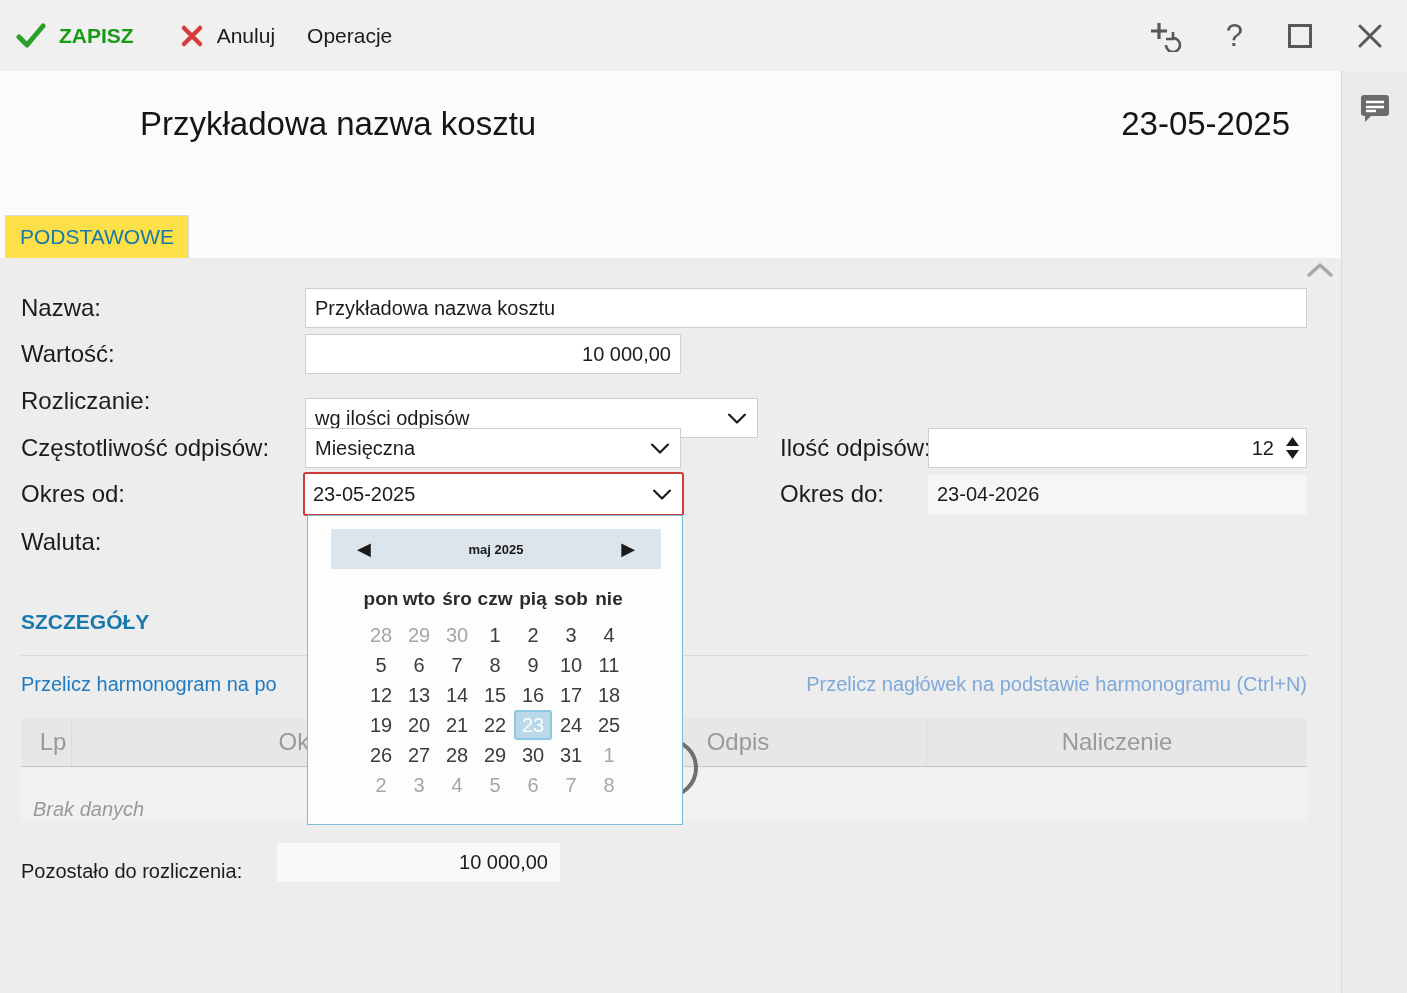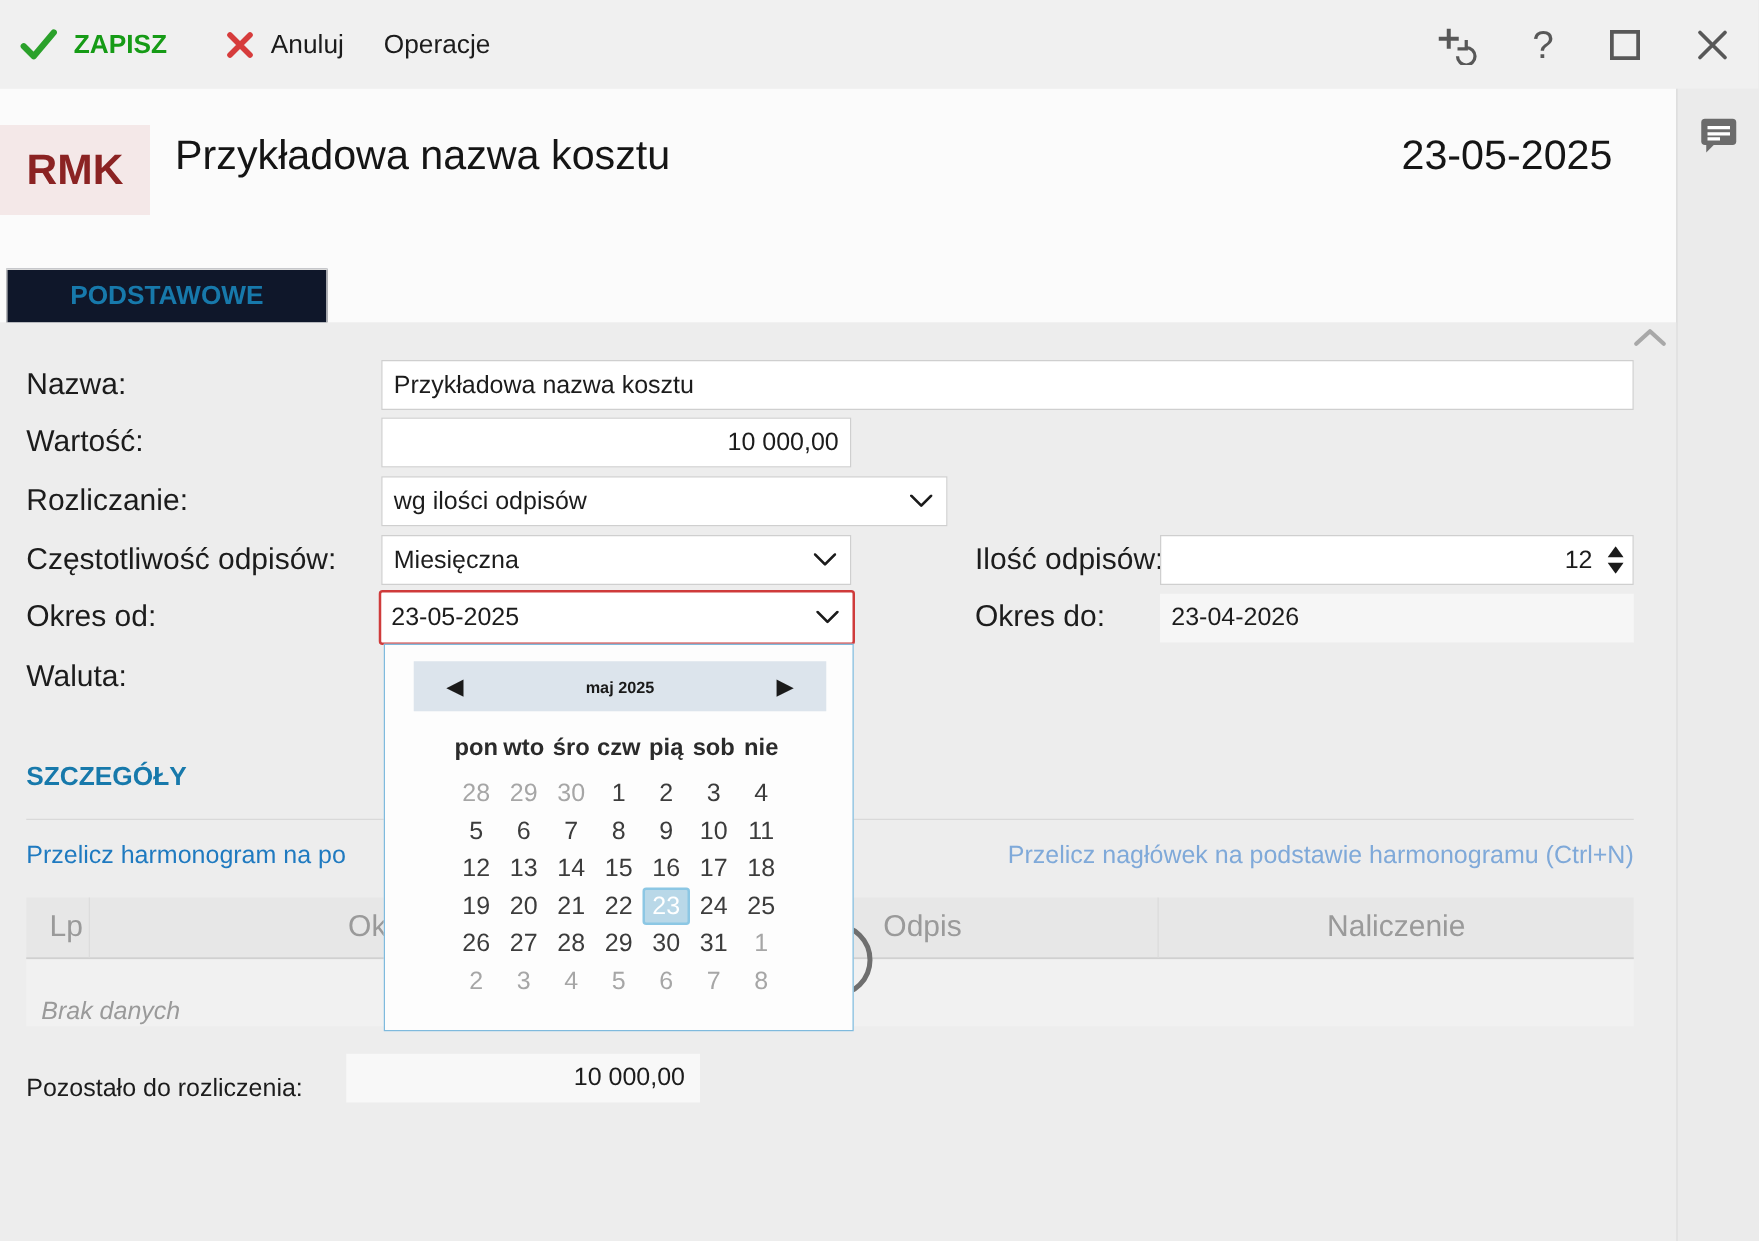--- a/index.html
+++ b/index.html
@@ -18,24 +18,24 @@
   .tb-ico { display:flex; align-items:center; justify-content:center; }
   .help-glyph { font-size:31px; color:#585858; font-weight:400; }
 
   
   .header { position:absolute; top:71px; left:0; width:1341px; height:187px; background:#fbfbfb; }
   .badge { position:absolute; left:0; top:29px; width:120px; height:72px; background:var(--badge-bg,#f4e8e8);
            color:var(--badge-text,#8b2323); font-size:34px; font-weight:600;
            display:flex; align-items:center; justify-content:center; }
   .title { position:absolute; left:140px; top:30px; font-size:33px; font-weight:400; color:#151515; line-height:46px; }
   .hdr-date { position:absolute; right:51px; top:30px; font-size:33px; font-weight:400; color:#151515; line-height:46px; }
-  .tab { position:absolute; left:5px; top:144px; width:257px; height:43px; background:#0f172a;
+  .tab { position:absolute; left:5px; top:144px; width:184px; height:43px; background:#fde047;
          border:1px solid #d9d9d9; border-bottom:none;
          display:flex; align-items:center; justify-content:center;
-         color:var(--accent,#1779ab); font-weight:700; font-size:21px; }
+         color:var(--accent,#1779ab); font-weight:400; font-size:21px; }
 
   
   .rail { position:absolute; top:71px; right:0; width:66px; height:922px; background:#ebebeb; border-left:1px solid #d9d9d9; }
   .rail .cm { position:absolute; left:16px; top:20px; }
 
   
   .content { position:absolute; top:258px; left:0; width:1341px; height:735px; background:#ededed; }
   .scrollup { position:absolute; left:1306px; top:4px; }
 
   .frm-label { position:absolute; left:21px; font-size:24px; color:#1c1c1c; line-height:40px; white-space:nowrap; }
@@ -136,21 +136,20 @@
       </span>
       <span class="tb-ico">
         <svg width="26" height="26" viewBox="0 0 26 26">
             <path d="M3 3 L23 23 M23 3 L3 23" fill="none" stroke="#585858" stroke-width="3" stroke-linecap="round"></path>
           </svg>
       </span>
     </div>
   </div>
 
   <div class="header">
-    <div class="badge">RMK</div>
     <div class="title">Przykładowa nazwa kosztu</div>
     <div class="hdr-date">23-05-2025</div>
     <div class="tab">
       <span>PODSTAWOWE</span>
     </div>
   </div>
 
   <div class="rail">
     <span class="cm">
       <svg width="34" height="34" viewBox="0 0 34 34">
@@ -173,21 +172,21 @@
     <div class="fld" style="left:305px; top:30px; width:1002px;">
       <span>Przykładowa nazwa kosztu</span>
     </div>
 
     <div class="frm-label" style="top:76px">Wartość:</div>
     <div class="fld right" style="left:305px; top:76px; width:376px;">
       <span>10 000,00</span>
     </div>
 
     <div class="frm-label" style="top:123px">Rozliczanie:</div>
-    <div class="fld" style="left:305px; top:123px; width:453px;">
+    <div class="fld" style="left:305px; top:140px; width:453px;">
       <span>wg ilości odpisów</span>
       <span class="sel-chevron">
         <svg width="18" height="11" viewBox="0 0 18 11">
             <path d="M1 1 L9 9 L17 1" fill="none" stroke="#1b1b1b" stroke-width="2.2" stroke-linecap="round" stroke-linejoin="round"></path>
           </svg>
       </span>
     </div>
 
     <div class="frm-label" style="top:170px">Częstotliwość odpisów:</div>
     <div class="fld" style="left:305px; top:170px; width:376px;">

